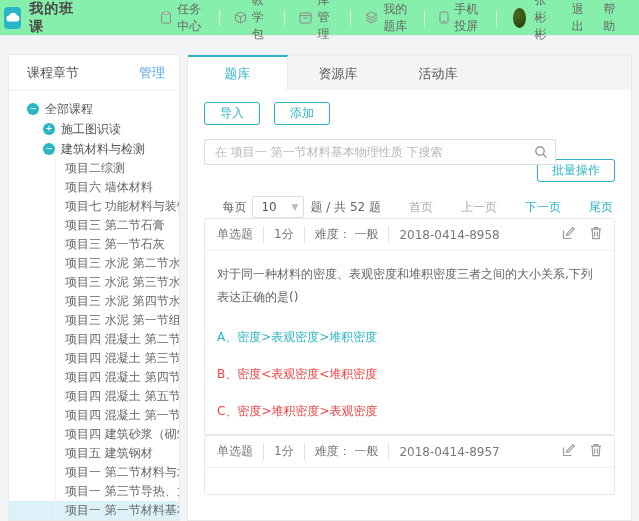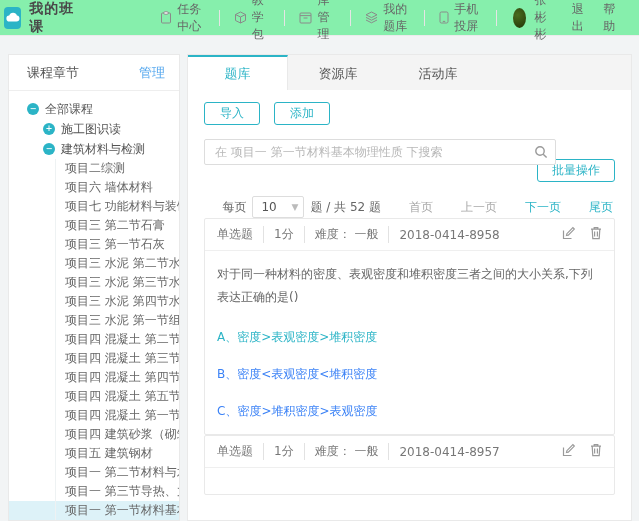--- a/index.html
+++ b/index.html
@@ -114,21 +114,21 @@
     display:flex; align-items:center; padding:7px 12px; border-bottom:1px solid #efefef;
     color:#777;
   }
   .qmeta{ padding:0 10px; border-right:1px solid #e2e2e2; }
   .qmeta:first-child{ padding-left:0; }
   .qmeta:nth-child(4){ border-right:none; }
   .qactions{ margin-left:auto; display:flex; gap:14px; }
   .qicon{ cursor:pointer; display:block; }
   .qbody{ padding:12px 12px 14px 12px; color:#666; }
   .qstem{ line-height:23px; }
-  .qopt{ margin-top:20px; color:#3b82f6; }
+  .qopt{ margin-top:20px; color:#ef4444; }
   .qopt.correct{ color:#2bb4c6; }
 </style>
 </head>
 <body>
 
 <div class="topbar">
   <div class="logo-box">
     <span>
       <svg width="14" height="10" viewBox="0 0 14 10">
           <path d="M3.5 9.5h7a3 3 0 0 0 .4-5.97A4 4 0 0 0 3.2 3.6 2.8 2.8 0 0 0 3.5 9.5z" fill="#fff"></path>

